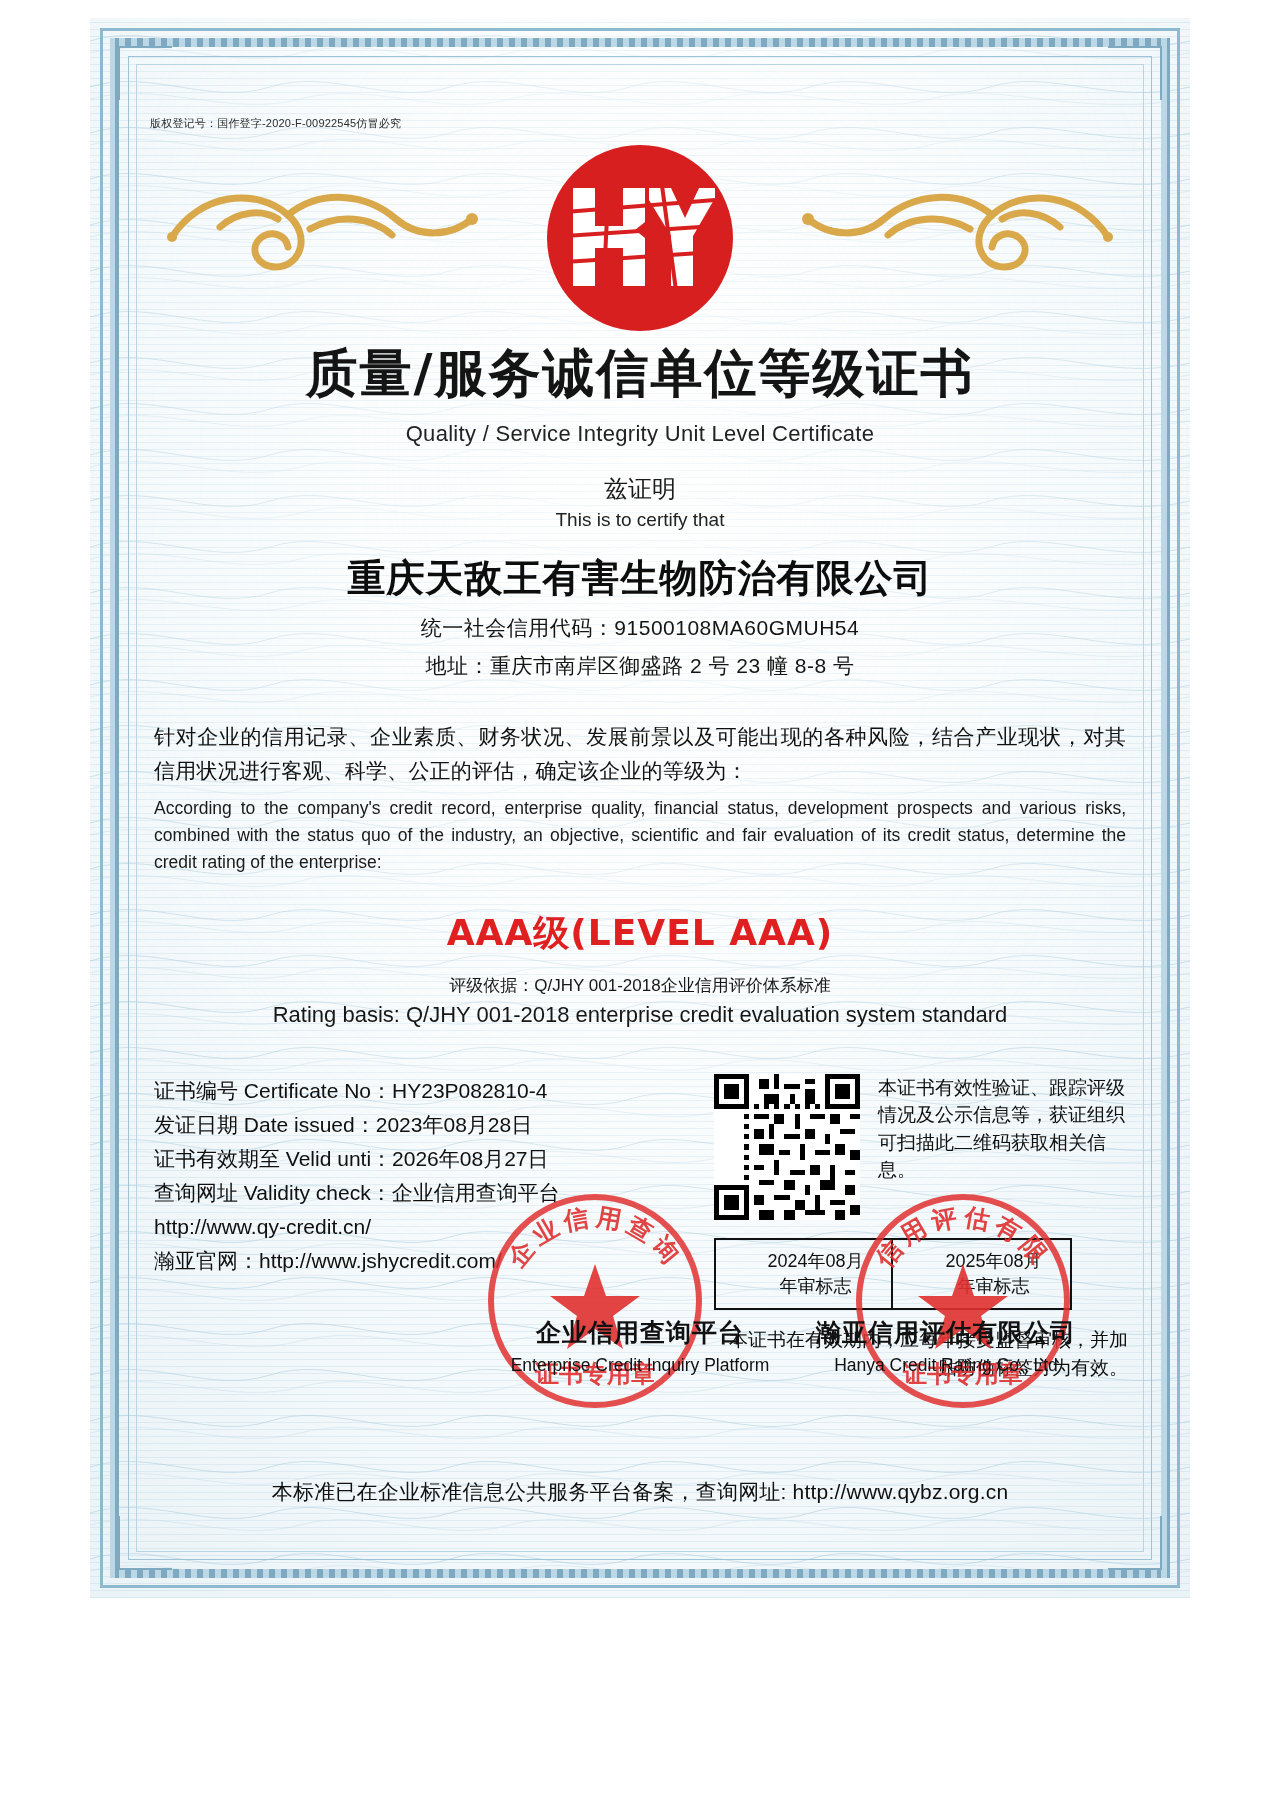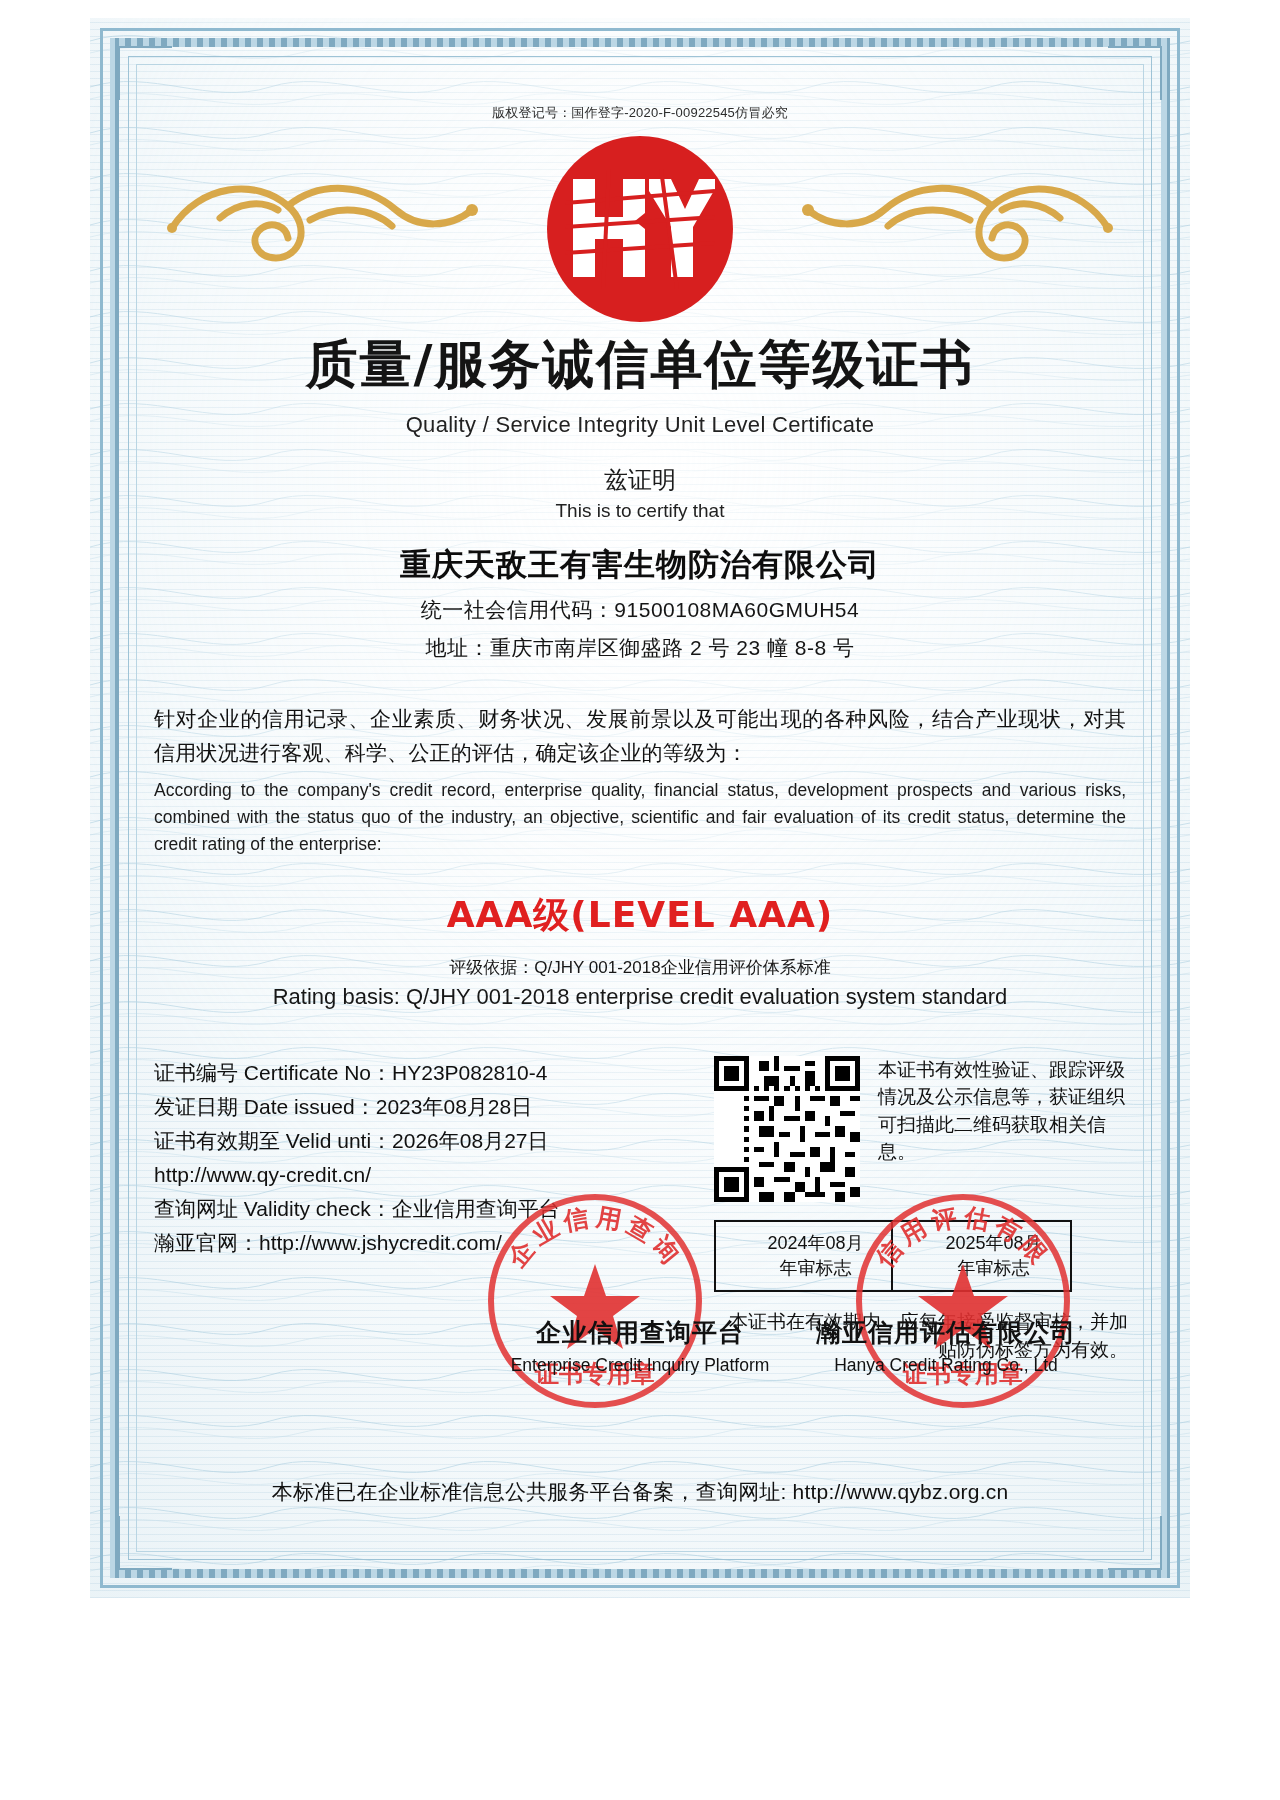--- a/index.html
+++ b/index.html
@@ -86,25 +86,25 @@
   .corner.bl { left: 28px; bottom: 28px; border-right: none; border-top: none; }
   .corner.br { right: 28px; bottom: 28px; border-left: none; border-top: none; }
 
   
   .content {
     position: absolute;
     left: 60px; right: 60px; top: 54px; bottom: 54px;
   }
 
   .copyright-line {
-    text-align: center;
-    font-size: 13px;
+    text-align: left;
+    font-size: 11px;
     color: #2c2c2c;
     letter-spacing: .2px;
-    margin-top: 32px;
+    margin-top: 44px;
   }
 
   
   .logo-row {
     position: relative;
     height: 200px;
     margin-top: 6px;
   }
   .flourish {
     position: absolute;
@@ -155,21 +155,21 @@
     margin-top: 26px;
   }
   .certify-en {
     text-align: center;
     font-size: 19px;
     color: #222;
     margin-top: 4px;
   }
   .company {
     text-align: center;
-    font-size: 31px;
+    font-size: 38px;
     font-weight: bold;
     color: #0d0d0d;
     margin-top: 22px;
     letter-spacing: 1px;
     font-family: "DejaVu Sans", "Liberation Sans", sans-serif;
   }
   .credit-code, .address {
     text-align: center;
     font-size: 21px;
     color: #151515;
@@ -426,22 +426,22 @@
 
     <div class="level">AAA级(LEVEL AAA)</div>
     <div class="basis-cn">评级依据：Q/JHY 001-2018企业信用评价体系标准</div>
     <div class="basis-en">Rating basis: Q/JHY 001-2018 enterprise credit evaluation system standard</div>
 
     <div class="detail-row">
       <div class="details">
         <div class="line">证书编号 Certificate No：HY23P082810-4</div>
         <div class="line">发证日期 Date issued：2023年08月28日</div>
         <div class="line">证书有效期至 Velid unti：2026年08月27日</div>
+        <div class="line">查询网址 Validity check：企业信用查询平台</div>
         <div class="line">http://www.qy-credit.cn/</div>
-        <div class="line">查询网址 Validity check：企业信用查询平台</div>
         <div class="line">瀚亚官网：http://www.jshycredit.com/</div>
       </div>
 
       <div class="qr-block">
         <div class="qr-top">
           <svg class="qr-code" viewBox="0 0 29 29" xmlns="http://www.w3.org/2000/svg" shape-rendering="crispEdges">
             <rect width="29" height="29" fill="#ffffff"></rect>
             <g fill="#000000">
 
               <rect x="0" y="0" width="7" height="1"></rect>

